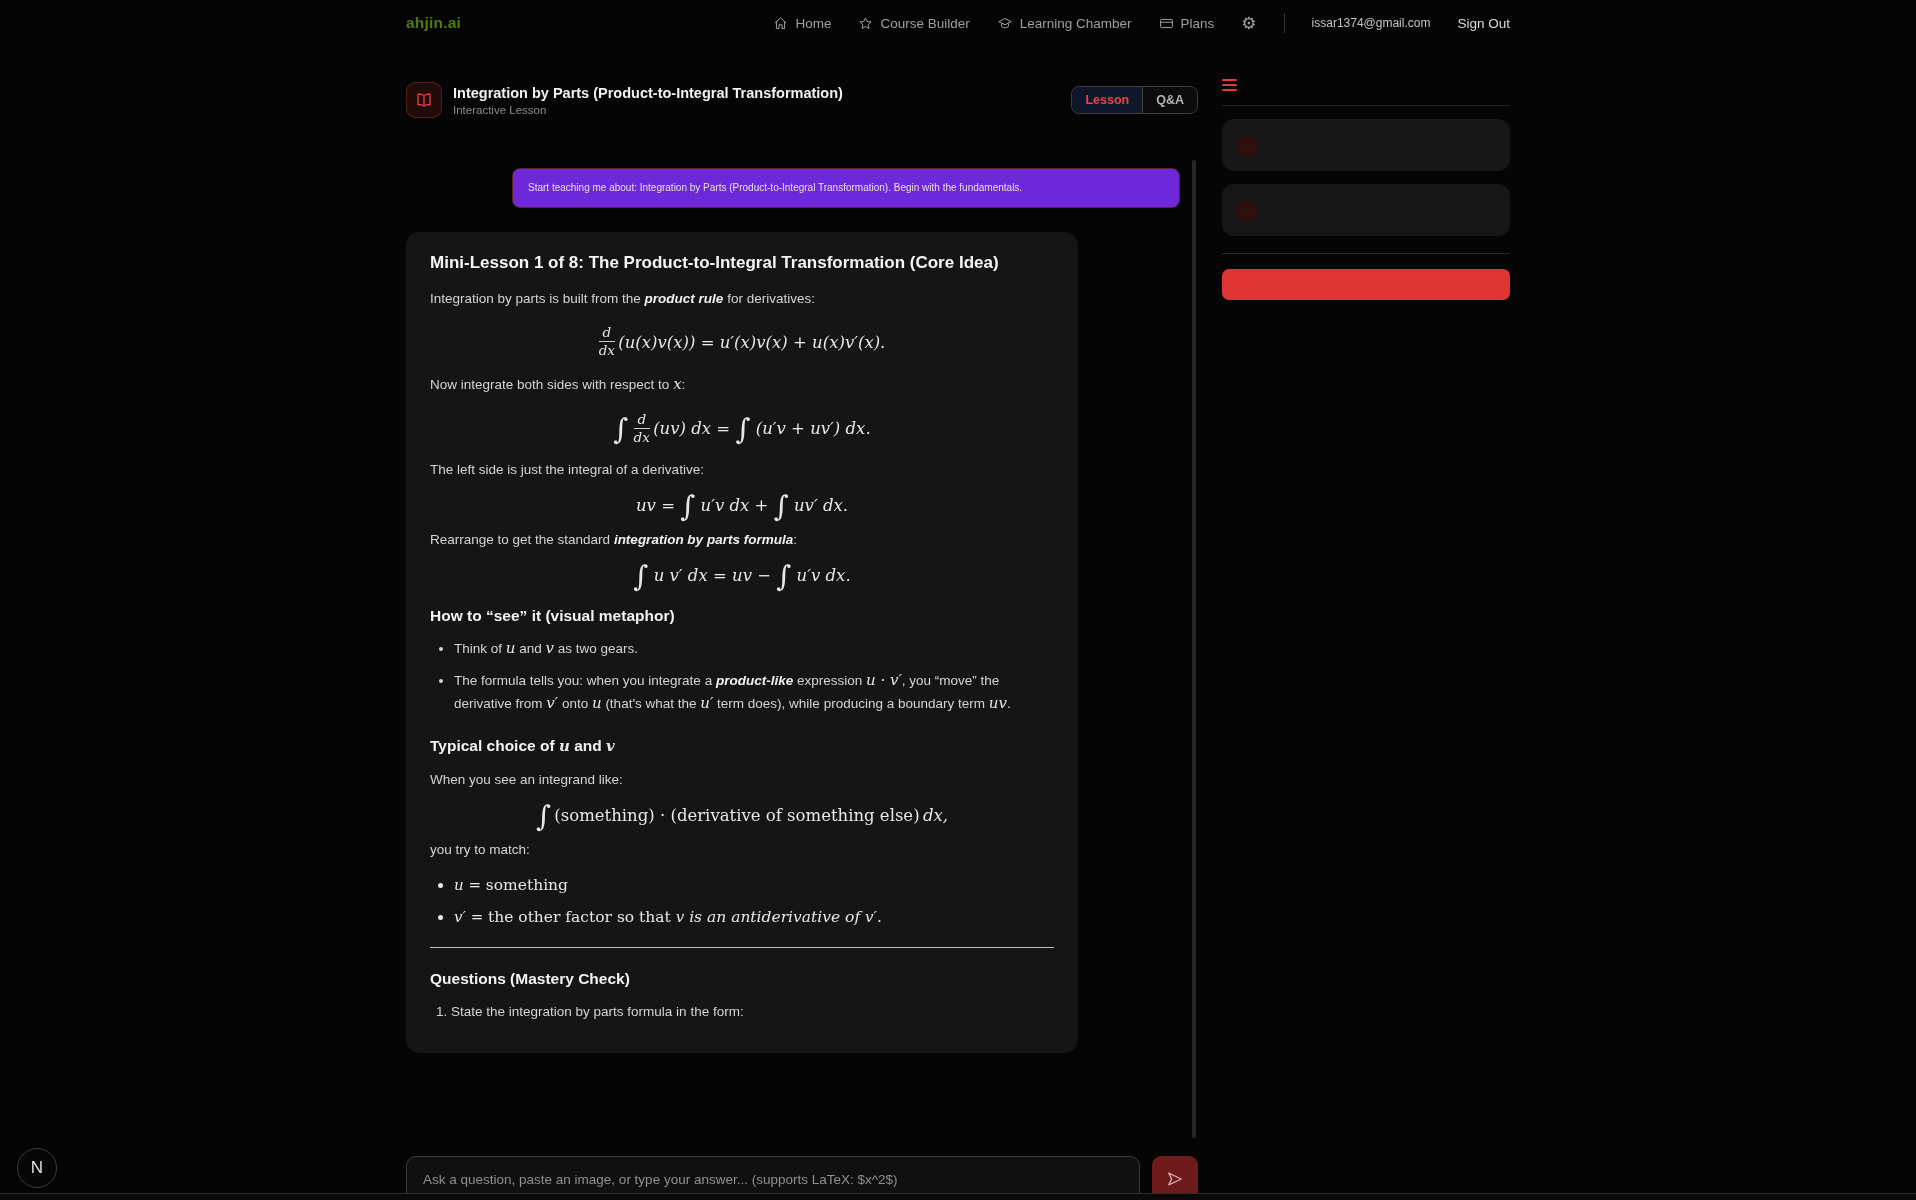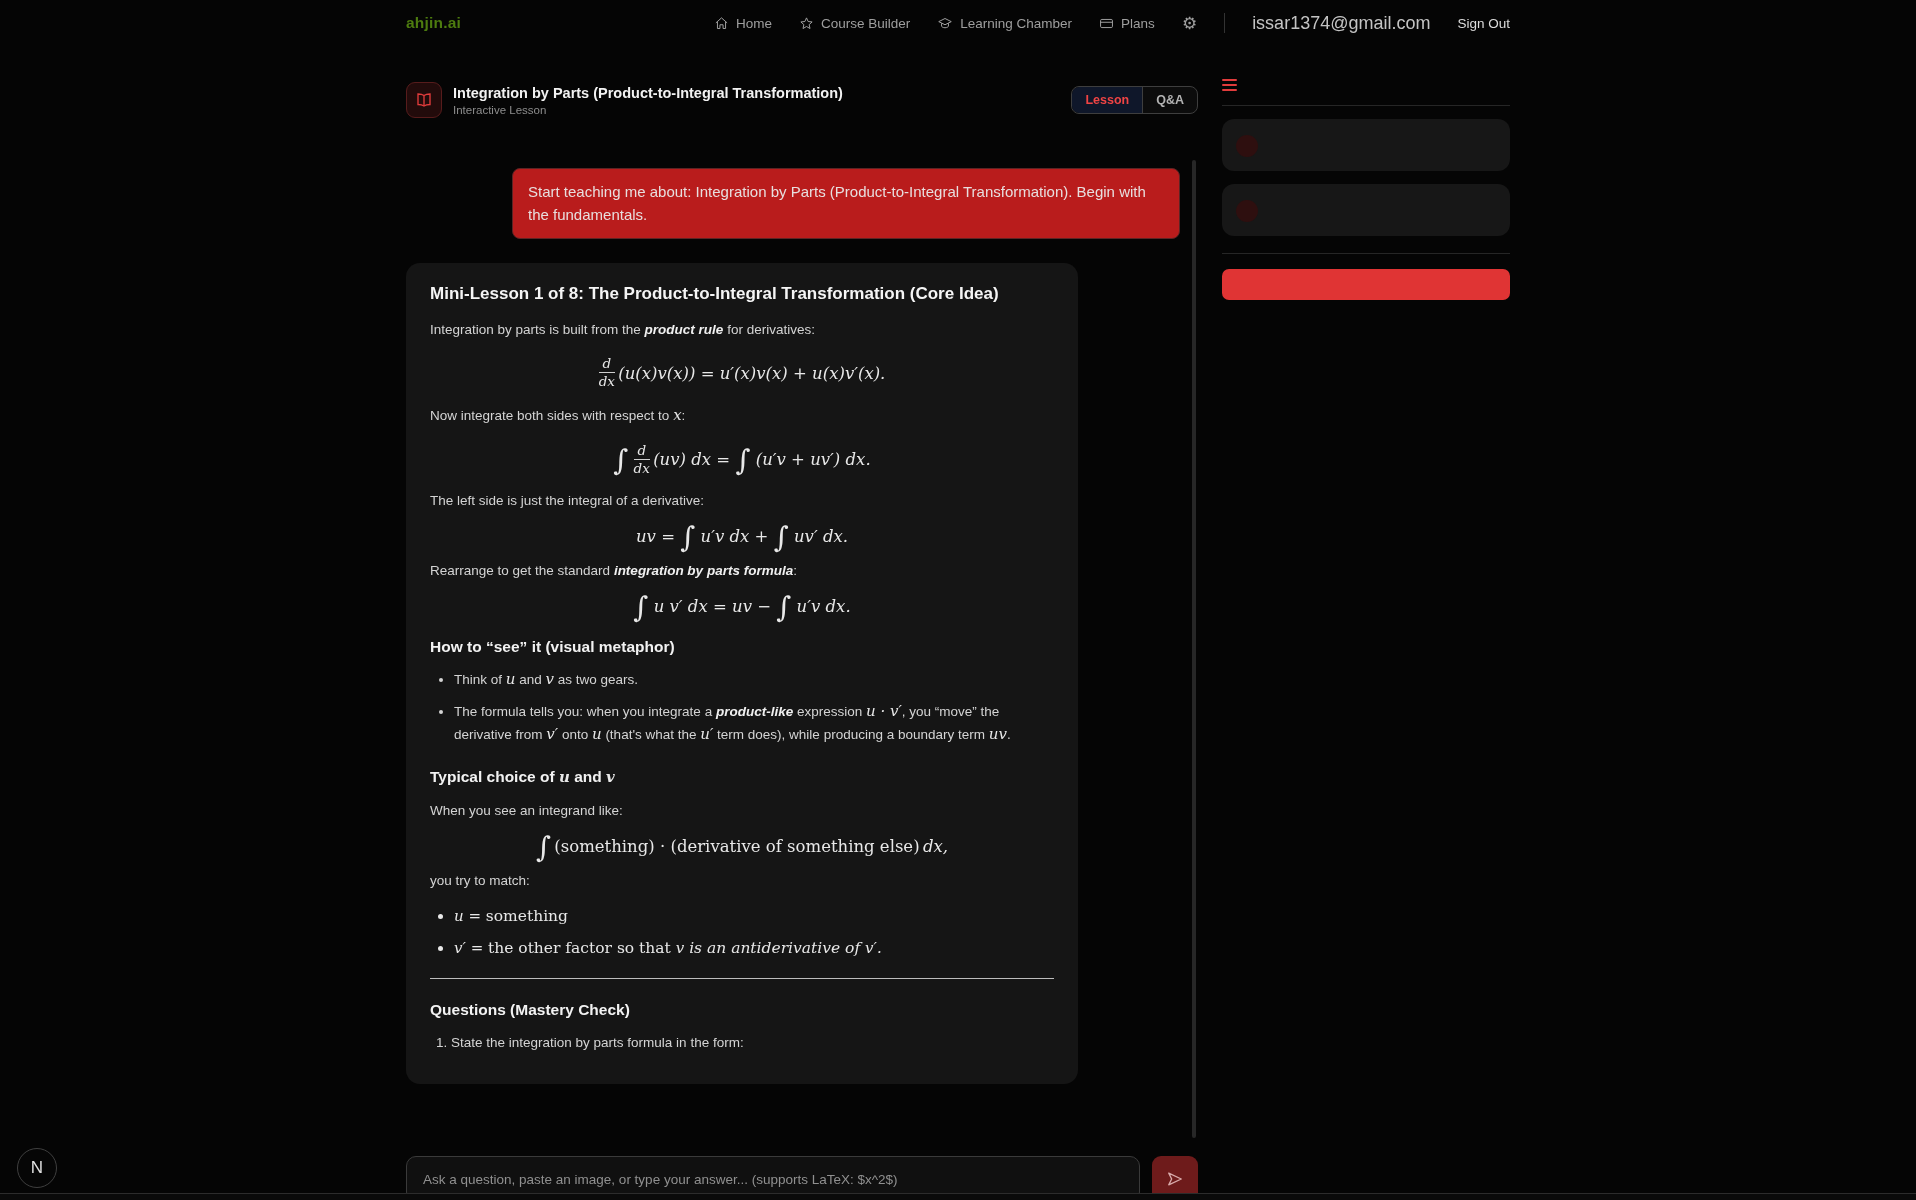--- a/index.html
+++ b/index.html
@@ -14,21 +14,21 @@
 
   
   .nav { height: 46px; display: flex; align-items: center; }
   .nav-inner { width: 1104px; margin: 0 auto; display: flex; align-items: center; }
   .logo { color: #4d7c0f; font-weight: bold; font-size: 15.5px; letter-spacing: 0.2px; cursor: pointer; }
   .nav-right { margin-left: auto; display: flex; align-items: center; gap: 27px; }
   .nav-item { display: flex; align-items: center; gap: 7px; color: #9f9f9f; font-size: 13.5px; cursor: pointer; text-decoration: none; }
   .nav-item svg { stroke: #9f9f9f; fill: none; stroke-width: 1.6; }
   .gear { color: #9f9f9f; font-size: 17px; cursor: pointer; line-height: 1; }
   .nav-divider { width: 1px; height: 20px; background: #333; }
-  .nav-email { color: #c4c4c4; font-size: 18px; }
+  .nav-email { color: #c4c4c4; font-size: 12px; }
   .sign-out { color: #dcdcdc; font-size: 13.5px; cursor: pointer; }
 
   
   .app { width: 1104px; margin: 0 auto; display: flex; gap: 24px; align-items: flex-start; }
   .chat-col { width: 792px; flex: none; display: flex; flex-direction: column; }
 
   
   .lesson-header { margin-top: 34px; height: 40px; display: flex; align-items: center; gap: 11px; }
   .book-badge { width: 36px; height: 36px; border-radius: 9px; background: #220b0b; border: 1px solid #571c1c; display: flex; align-items: center; justify-content: center; flex: none; }
   .book-badge svg { stroke: #e23c3c; fill: none; stroke-width: 1.8; }
@@ -37,22 +37,22 @@
   .tabs { margin-left: auto; display: flex; border: 1px solid #3e3e3e; border-radius: 8px; height: 28px; overflow: hidden; background: #0c0c0c; }
   .tab { padding: 0 13px; display: flex; align-items: center; font-size: 12.5px; color: #b3b3b3; cursor: pointer; font-weight: bold; }
   .tab.active { background: #0f172a; color: #ef4444; border-right: 1px solid #3e3e3e; border-radius: 7px 0 0 7px; }
 
   
   .chat-area { position: relative; height: 1024px; overflow: hidden; padding-right: 14px; }
   .scroll-thumb { position: absolute; right: 2px; top: 40px; bottom: 6px; width: 4px; background: #272727; border-radius: 2px; cursor: grab; }
 
   .user-bubble {
     margin: 48px 4px 0 auto; max-width: 668px;
-    background: #b91c1c; border: 1px solid #5c2424; border-radius: 8px;
-    padding: 11px 15px; font-size: 15px; line-height: 1.55; color: #e8dede;
+    background: #6d28d9; border: 1px solid #5c2424; border-radius: 8px;
+    padding: 11px 15px; font-size: 10px; line-height: 1.55; color: #e8dede;
   }
 
   .lesson-card {
     margin-top: 24px; width: 672px;
     background: #151515; border-radius: 14px;
     padding: 20px 24px 30px; font-size: 13.5px; color: #d4d4d4;
   }
   .card-title { font-size: 17px; font-weight: bold; color: #f5f5f5; line-height: 1.3; }
   .lesson-card p { margin-top: 15px; line-height: 1.5; }
   .lesson-card h3 { margin-top: 22px; font-size: 15.5px; color: #f2f2f2; }

